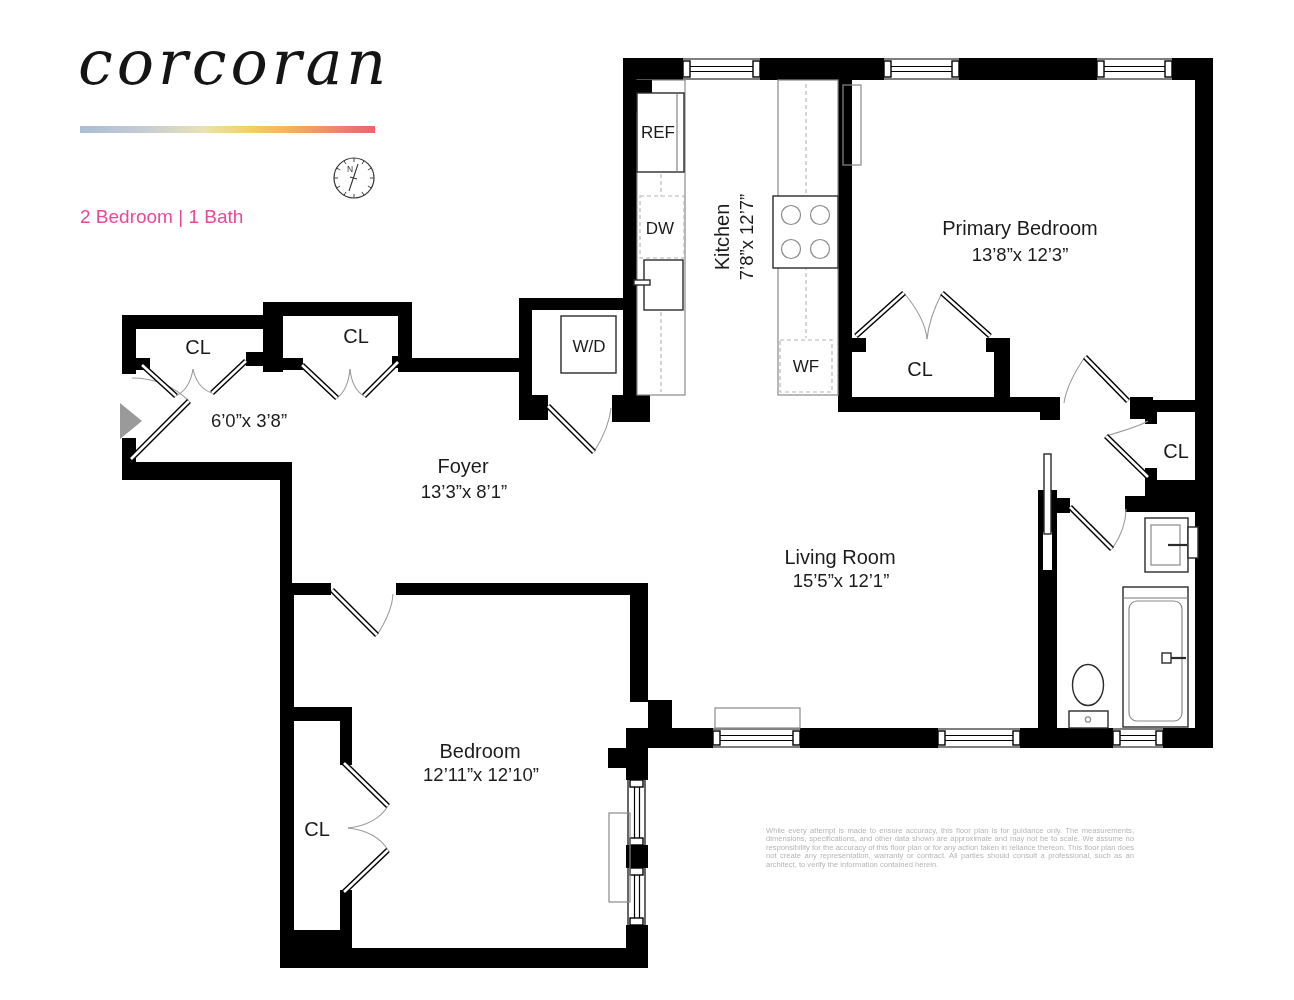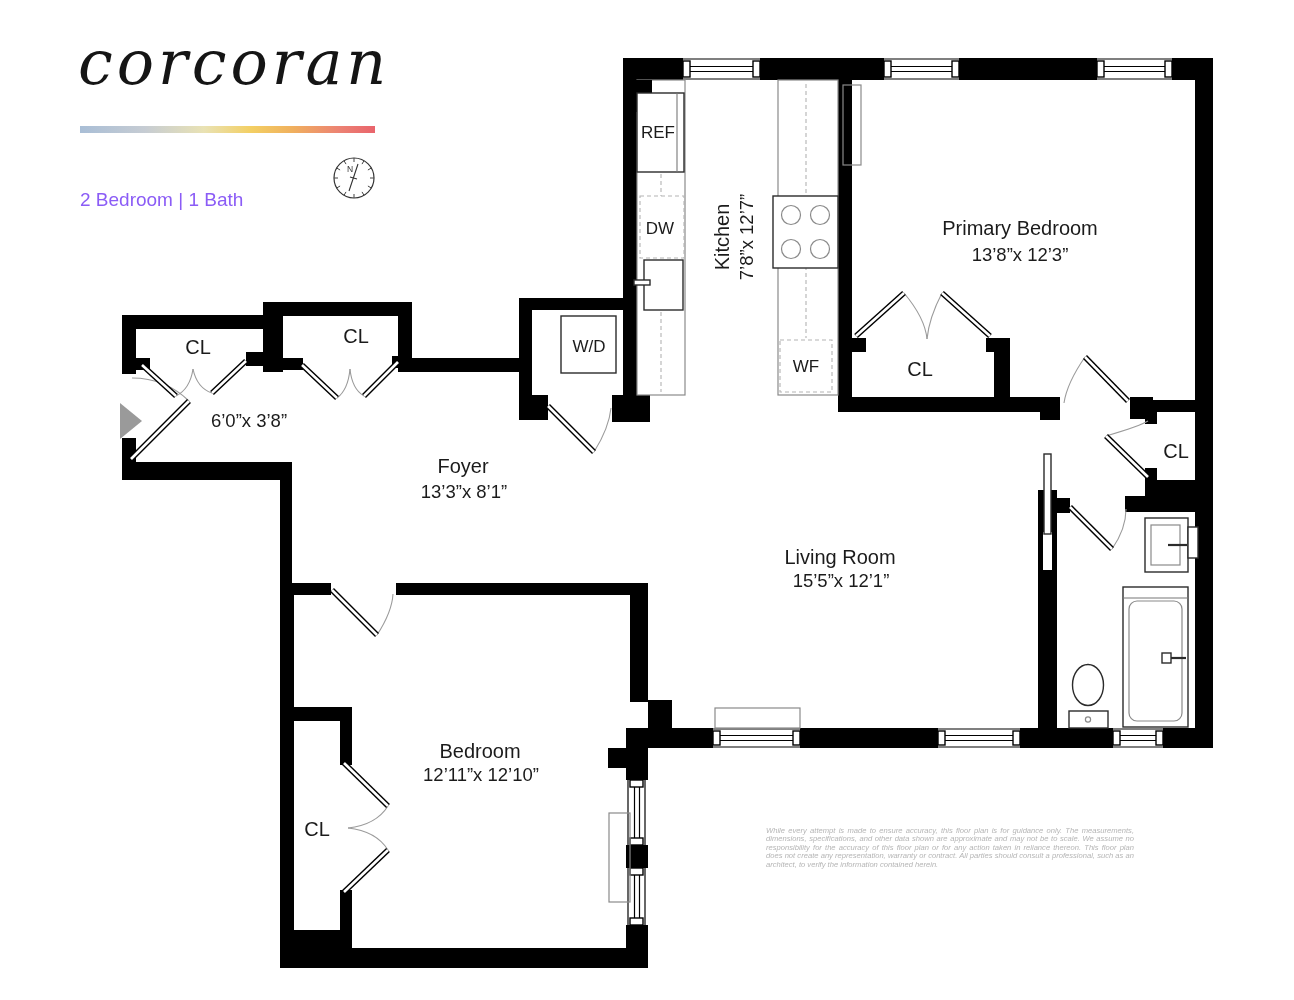--- a/index.html
+++ b/index.html
@@ -4,24 +4,24 @@
 <style>
   html,body{margin:0;padding:0;background:#fff;}
   #stage{position:relative;width:1290px;height:1000px;background:#fff;overflow:hidden;
          font-family:"Liberation Sans",sans-serif;}
   
   #logo{position:absolute;left:78px;top:32px;font-family:"DejaVu Serif",serif;
         font-style:italic;font-size:62px;letter-spacing:4px;color:#151515;line-height:1;}
   #gradbar{position:absolute;left:80px;top:126px;width:295px;height:7px;
         background:linear-gradient(90deg,#a9bed6 0%,#c6ccd3 22%,#e9e2b4 42%,#f3cf63 58%,#f0b05e 72%,#ec8273 88%,#e9646c 100%);}
   #addr{position:absolute;left:80px;top:152px;font-size:19px;font-weight:700;color:#262626;}
-  #unit{position:absolute;left:80px;top:189px;font-size:19px;font-weight:400;color:#8b5cf6;}
+  #unit{position:absolute;left:80px;top:206px;font-size:19px;font-weight:400;color:#ec4899;}
   
   #disc{position:absolute;left:766px;top:827px;width:368px;font-size:7.6px;line-height:8.4px;
-        color:#b5b5b5;font-style:italic;text-align:justify;}
+        color:#b5b5b5;text-align:justify;}
   
   svg{position:absolute;left:0;top:0;}
   .wall{fill:#000;}
   .winrect{fill:#fff;}
   .winline{stroke:#000;stroke-width:1.2;fill:none;}
   .cap{fill:#fff;stroke:#000;stroke-width:1.4;}
   .leafO{stroke:#000;stroke-width:5.5;}
   .leafI{stroke:#fff;stroke-width:2.6;}
   .arc{stroke:#9b9b9b;stroke-width:1.1;fill:none;}
   .fix{fill:#fff;stroke:#2b2b2b;stroke-width:1.4;}

